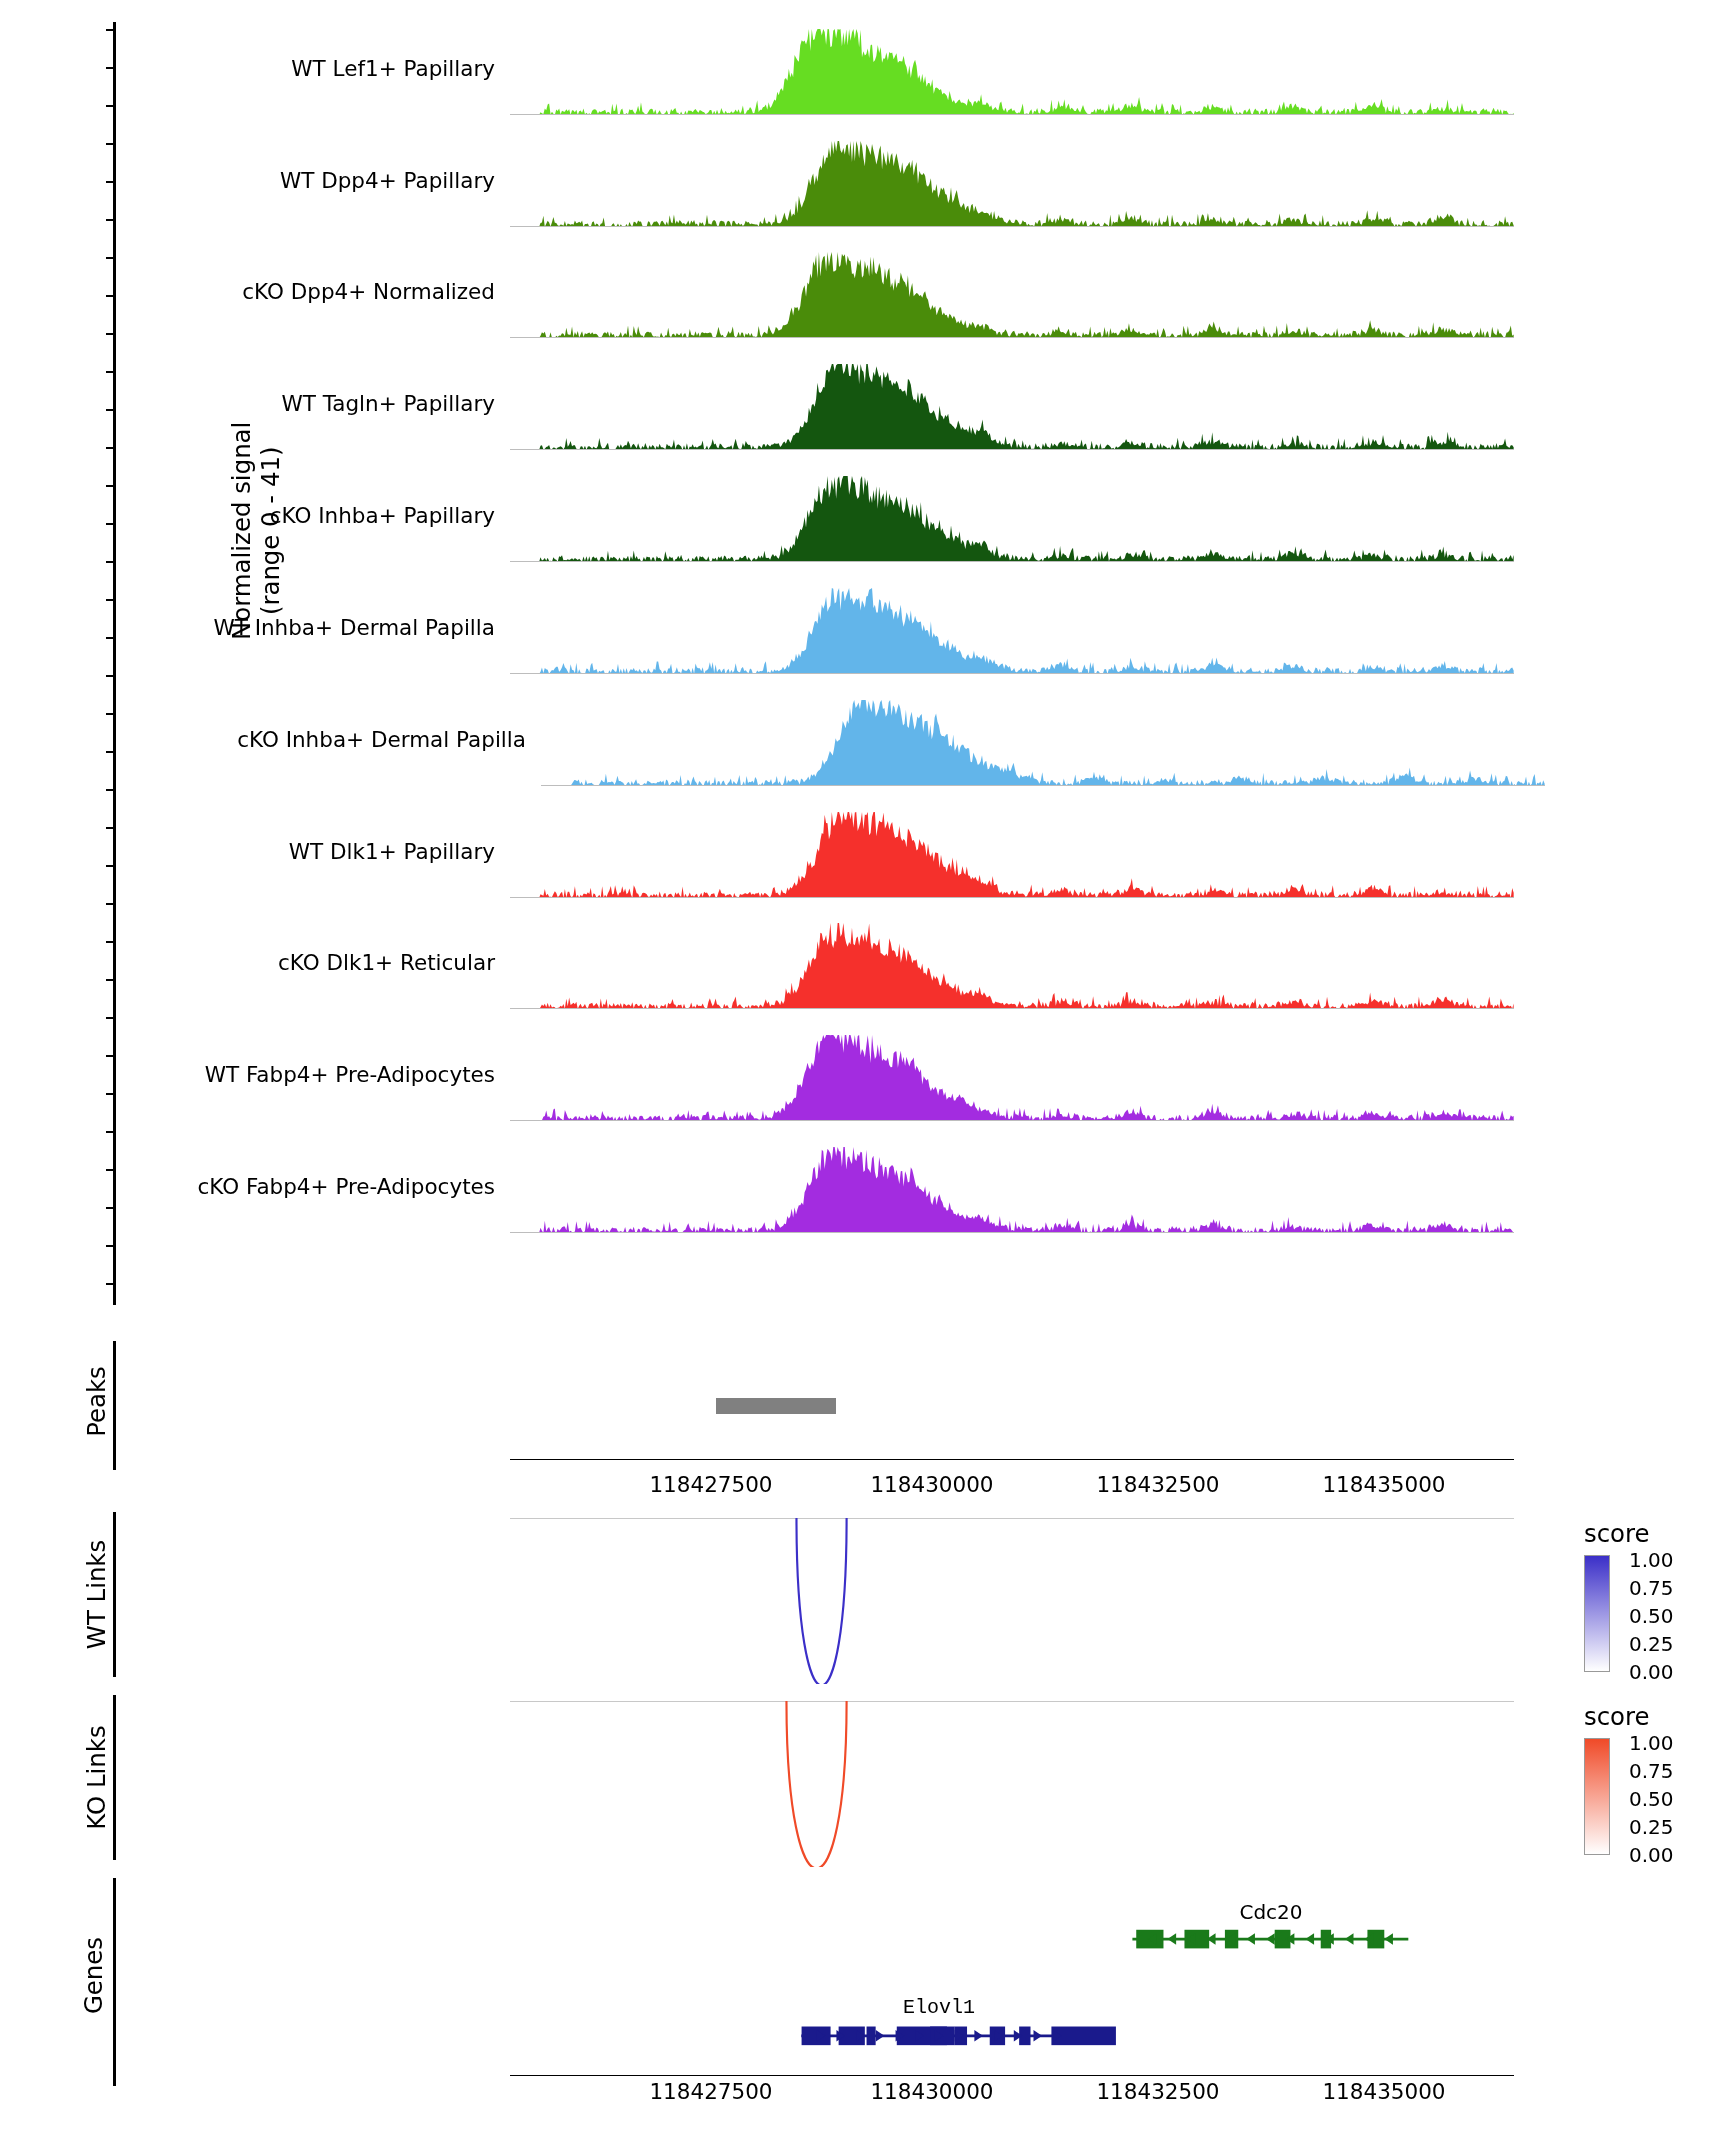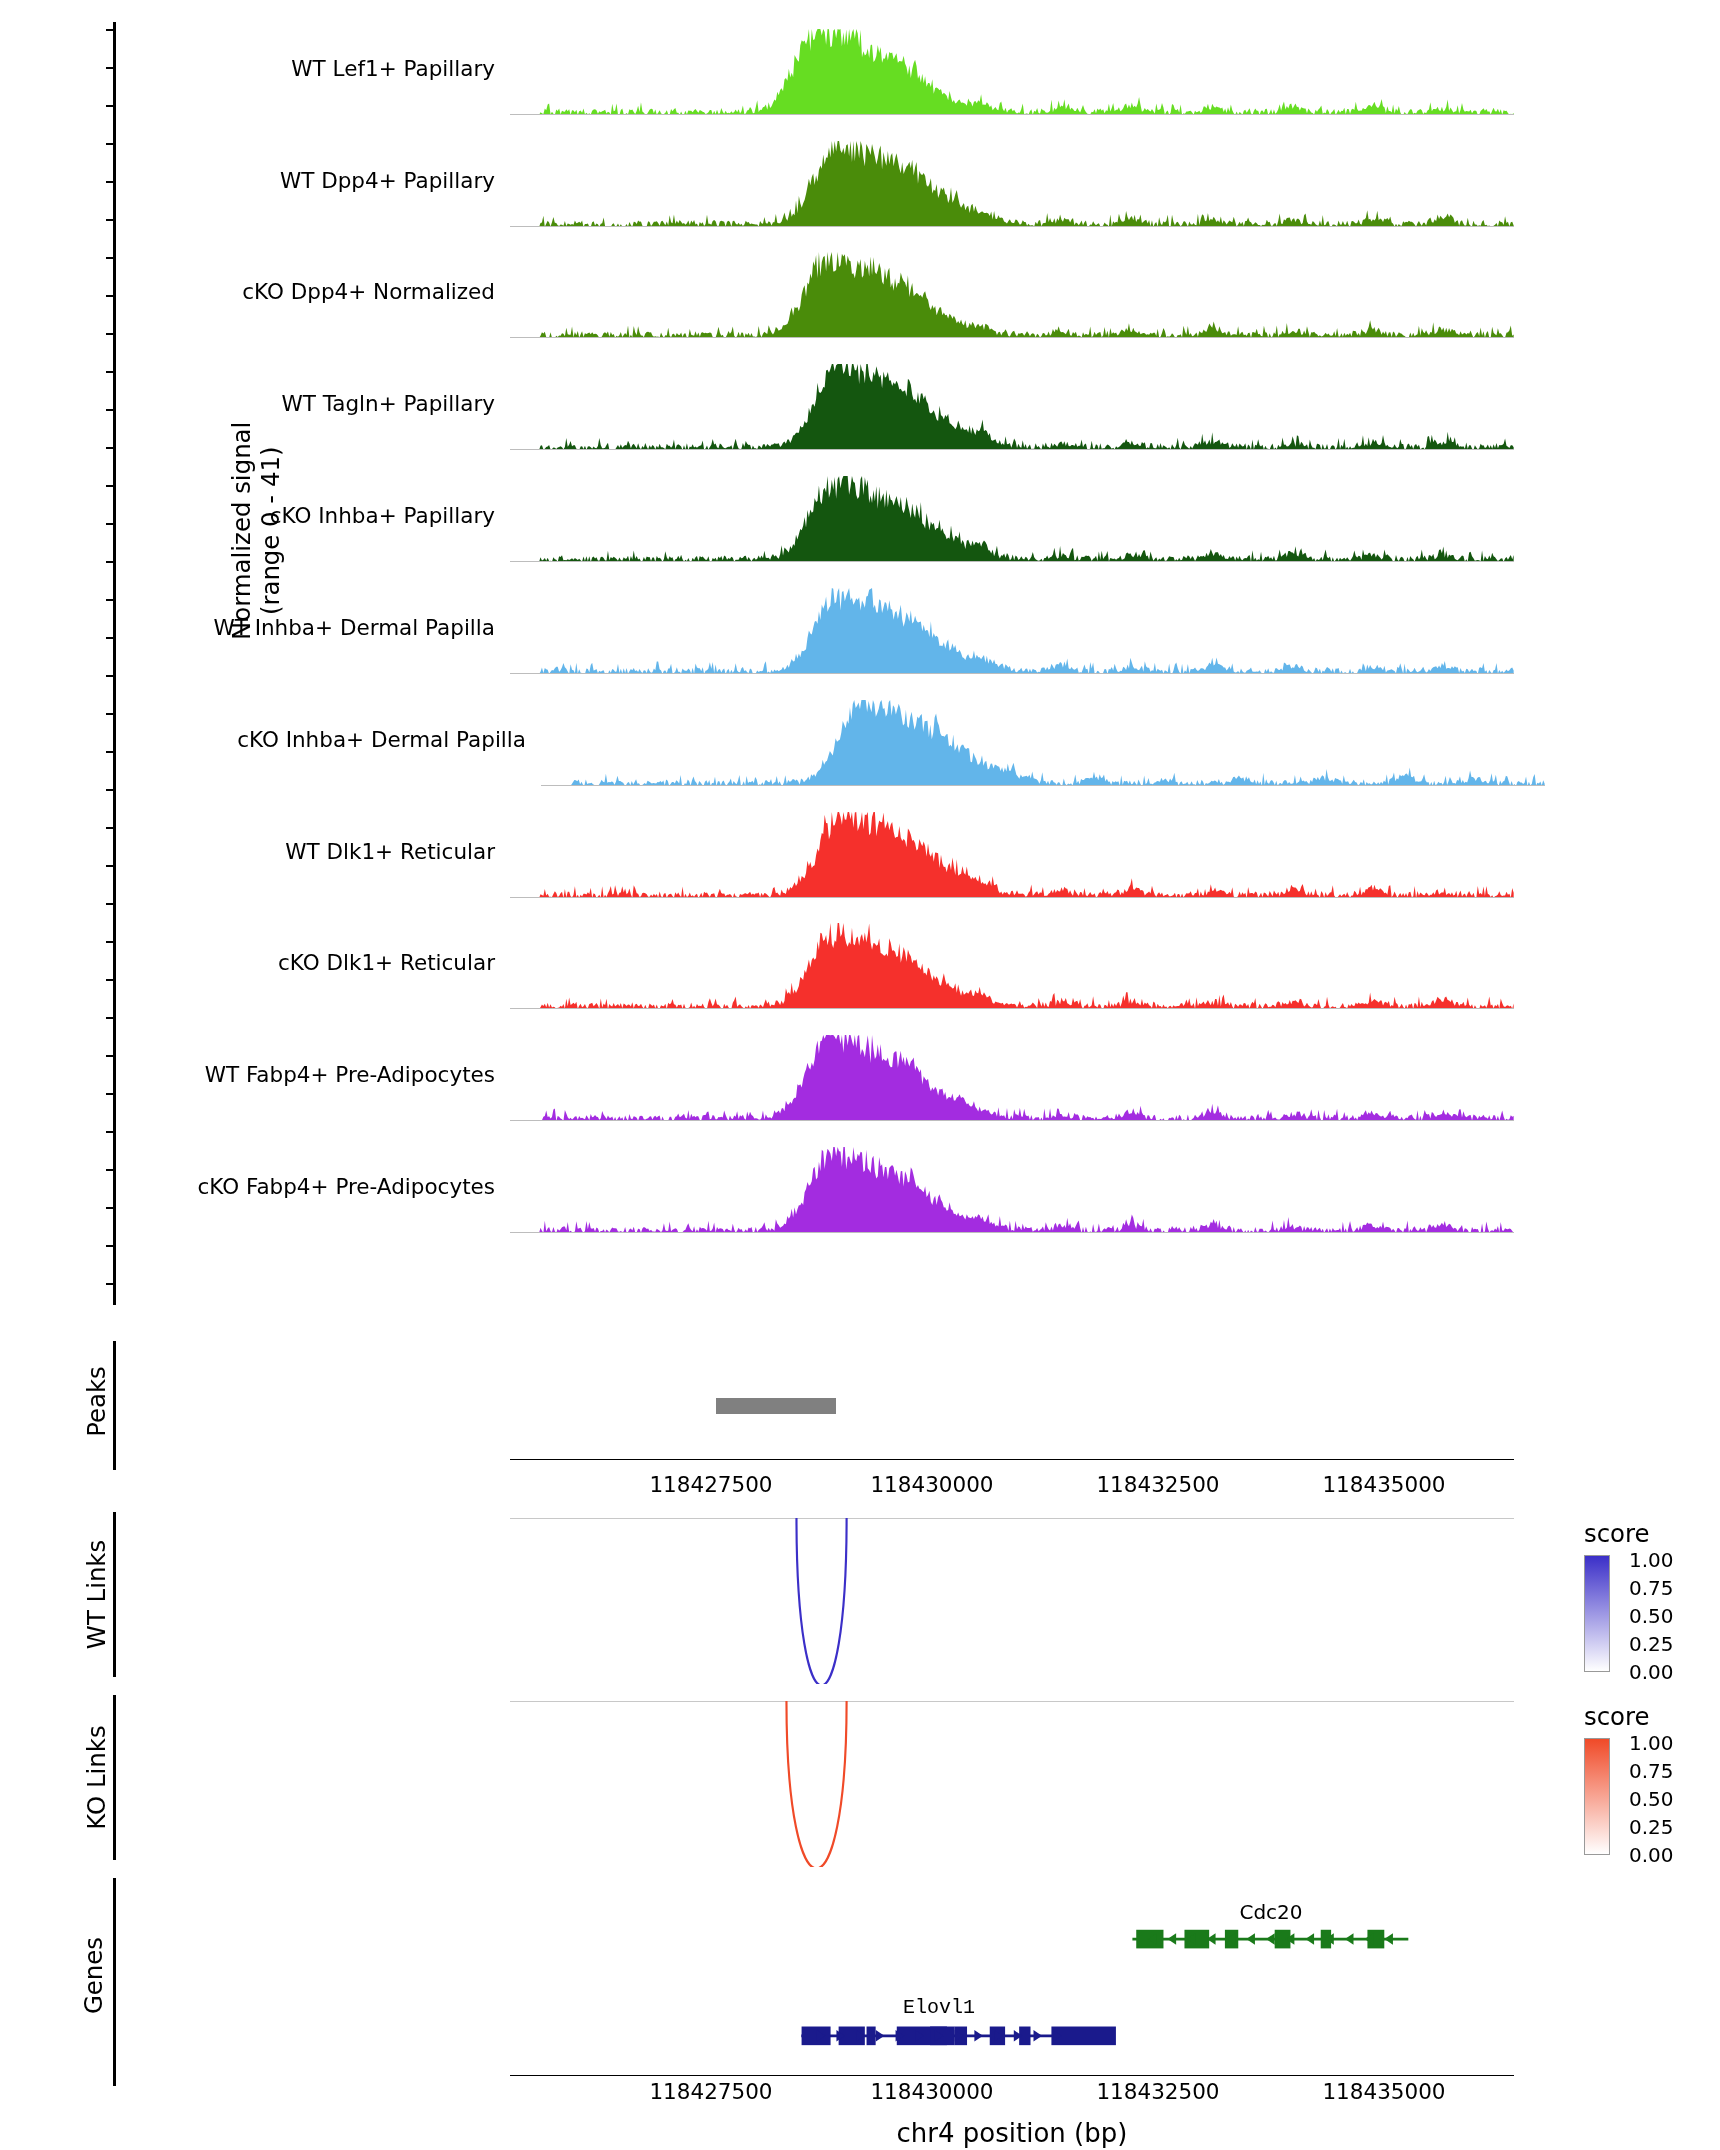--- a/index.html
+++ b/index.html
@@ -254,21 +254,21 @@
           <div class="track-baseline" style="top: 85px;"></div>
         </div>
         <div class="track" style="top: 700px; height: 86px; margin-left: 31px;">
           <div class="track-label" style="top: 27px;">cKO Inhba+ Dermal Papilla</div>
           <svg width="1004" height="86" style="position: absolute; left: 510px; top: 0px;" viewBox="0 0 1400 120">
             <path d="M0,120 L0.0,120.0 L2.0,120.0 L4.0,120.0 L6.0,120.0 L8.0,120.0 L10.0,120.0 L12.0,120.0 L14.0,120.0 L16.0,120.0 L18.0,120.0 L20.0,120.0 L22.0,120.0 L24.0,120.0 L26.0,120.0 L28.0,120.0 L30.0,120.0 L32.0,120.0 L34.0,120.0 L36.1,120.0 L38.1,120.0 L40.1,120.0 L42.1,117.9 L44.1,114.6 L46.1,111.8 L48.1,111.9 L50.1,113.4 L52.1,111.1 L54.1,117.7 L56.1,114.1 L58.1,118.3 L60.1,118.8 L62.1,110.8 L64.1,117.1 L66.1,116.1 L68.1,116.3 L70.1,115.4 L72.1,117.5 L74.1,118.7 L76.1,118.8 L78.1,118.6 L80.1,118.5 L82.1,115.4 L84.1,111.4 L86.1,113.9 L88.1,114.6 L90.1,103.0 L92.1,115.3 L94.1,114.4 L96.1,114.8 L98.1,113.7 L100.1,114.4 L102.1,118.4 L104.1,114.1 L106.2,105.7 L108.2,112.9 L110.2,113.1 L112.2,114.5 L114.2,115.4 L116.2,118.6 L118.2,118.5 L120.2,115.4 L122.2,114.5 L124.2,118.8 L126.2,113.0 L128.2,117.8 L130.2,114.5 L132.2,110.7 L134.2,116.8 L136.2,116.2 L138.2,119.2 L140.2,118.8 L142.2,117.5 L144.2,115.8 L146.2,117.7 L148.2,112.7 L150.2,113.8 L152.2,115.0 L154.2,116.6 L156.2,115.8 L158.2,116.2 L160.2,116.4 L162.2,114.5 L164.2,114.9 L166.2,112.9 L168.2,115.1 L170.2,112.4 L172.2,119.1 L174.2,111.1 L176.3,112.6 L178.3,119.2 L180.3,117.3 L182.3,114.3 L184.3,114.5 L186.3,116.5 L188.3,112.0 L190.3,113.7 L192.3,116.4 L194.3,104.5 L196.3,119.3 L198.3,119.6 L200.3,116.0 L202.3,117.3 L204.3,110.8 L206.3,113.3 L208.3,119.2 L210.3,111.9 L212.3,106.7 L214.3,113.0 L216.3,115.5 L218.3,119.2 L220.3,112.9 L222.3,115.0 L224.3,118.0 L226.3,119.7 L228.3,113.9 L230.3,112.1 L232.3,116.5 L234.3,111.6 L236.3,119.5 L238.3,115.8 L240.3,116.2 L242.3,107.2 L244.3,119.5 L246.4,113.2 L248.4,113.5 L250.4,119.0 L252.4,113.9 L254.4,112.2 L256.4,117.1 L258.4,119.6 L260.4,116.2 L262.4,114.2 L264.4,109.6 L266.4,117.9 L268.4,112.9 L270.4,115.8 L272.4,117.5 L274.4,112.8 L276.4,104.6 L278.4,119.0 L280.4,118.3 L282.4,113.3 L284.4,119.4 L286.4,106.1 L288.4,115.7 L290.4,114.1 L292.4,114.8 L294.4,112.6 L296.4,115.7 L298.4,107.3 L300.4,110.7 L302.4,118.8 L304.4,117.7 L306.4,118.1 L308.4,114.7 L310.4,118.7 L312.4,112.4 L314.4,112.1 L316.5,114.3 L318.5,114.8 L320.5,110.3 L322.5,117.9 L324.5,115.6 L326.5,114.3 L328.5,105.9 L330.5,116.9 L332.5,113.5 L334.5,117.8 L336.5,119.7 L338.5,114.6 L340.5,105.0 L342.5,116.9 L344.5,111.8 L346.5,114.0 L348.5,113.3 L350.5,110.6 L352.5,110.5 L354.5,112.5 L356.5,111.0 L358.5,113.8 L360.5,117.8 L362.5,109.4 L364.5,111.0 L366.5,114.8 L368.5,112.2 L370.5,110.7 L372.5,106.8 L374.5,111.9 L376.5,103.6 L378.5,105.9 L380.5,103.4 L382.5,107.2 L384.5,101.6 L386.6,98.6 L388.6,97.3 L390.6,93.7 L392.6,83.2 L394.6,90.5 L396.6,86.1 L398.6,84.9 L400.6,77.7 L402.6,71.3 L404.6,74.2 L406.6,77.6 L408.6,67.1 L410.6,53.5 L412.6,58.4 L414.6,56.5 L416.6,55.1 L418.6,45.4 L420.6,29.4 L422.6,34.3 L424.6,39.3 L426.6,28.2 L428.6,33.3 L430.6,10.2 L432.6,27.7 L434.6,5.7 L436.6,0.0 L438.6,11.2 L440.6,8.1 L442.6,3.6 L444.6,12.8 L446.6,0.0 L448.6,0.0 L450.6,0.0 L452.6,0.0 L454.6,16.7 L456.7,1.5 L458.7,10.5 L460.7,17.2 L462.7,0.0 L464.7,5.5 L466.7,23.4 L468.7,18.5 L470.7,12.4 L472.7,3.2 L474.7,0.0 L476.7,12.7 L478.7,11.0 L480.7,23.4 L482.7,19.1 L484.7,3.0 L486.7,0.0 L488.7,21.9 L490.7,7.4 L492.7,10.1 L494.7,20.1 L496.7,12.5 L498.7,5.4 L500.7,11.2 L502.7,23.5 L504.7,35.6 L506.7,33.0 L508.7,13.5 L510.7,36.8 L512.7,39.2 L514.7,24.0 L516.7,16.3 L518.7,29.7 L520.7,41.5 L522.7,35.2 L524.7,23.1 L526.8,25.9 L528.8,21.7 L530.8,19.5 L532.8,44.5 L534.8,29.6 L536.8,29.3 L538.8,28.9 L540.8,52.1 L542.8,34.1 L544.8,54.9 L546.8,45.9 L548.8,24.4 L550.8,18.9 L552.8,30.3 L554.8,35.7 L556.8,46.6 L558.8,50.2 L560.8,50.1 L562.8,51.2 L564.8,48.0 L566.8,47.5 L568.8,64.9 L570.8,62.3 L572.8,65.3 L574.8,48.2 L576.8,70.7 L578.8,67.1 L580.8,61.9 L582.8,73.9 L584.8,65.5 L586.8,62.5 L588.8,62.5 L590.8,67.1 L592.8,68.5 L594.8,67.1 L596.9,67.6 L598.9,86.1 L600.9,86.7 L602.9,73.2 L604.9,79.0 L606.9,83.0 L608.9,90.3 L610.9,89.5 L612.9,85.8 L614.9,77.2 L616.9,91.6 L618.9,86.0 L620.9,85.1 L622.9,96.9 L624.9,95.6 L626.9,89.0 L628.9,88.7 L630.9,95.7 L632.9,89.9 L634.9,91.1 L636.9,92.4 L638.9,93.1 L640.9,99.0 L642.9,93.8 L644.9,101.1 L646.9,94.2 L648.9,99.8 L650.9,88.6 L652.9,98.8 L654.9,98.8 L656.9,92.7 L658.9,87.5 L660.9,96.7 L662.9,104.3 L664.9,106.7 L667.0,109.9 L669.0,103.8 L671.0,107.3 L673.0,106.7 L675.0,106.4 L677.0,105.8 L679.0,107.3 L681.0,104.4 L683.0,109.7 L685.0,99.8 L687.0,109.1 L689.0,109.9 L691.0,110.7 L693.0,112.5 L695.0,116.8 L697.0,112.0 L699.0,100.7 L701.0,113.2 L703.0,112.7 L705.0,116.7 L707.0,112.6 L709.0,118.0 L711.0,112.4 L713.0,111.6 L715.0,114.9 L717.0,115.5 L719.0,118.1 L721.0,114.7 L723.0,115.0 L725.0,119.0 L727.0,118.8 L729.0,109.7 L731.0,117.0 L733.0,118.9 L735.1,116.6 L737.1,117.5 L739.1,116.2 L741.1,119.3 L743.1,113.1 L745.1,104.0 L747.1,116.1 L749.1,112.8 L751.1,117.4 L753.1,110.1 L755.1,111.5 L757.1,111.8 L759.1,109.3 L761.1,109.0 L763.1,108.9 L765.1,109.7 L767.1,108.2 L769.1,109.7 L771.1,100.1 L773.1,108.9 L775.1,106.6 L777.1,112.1 L779.1,103.6 L781.1,109.0 L783.1,108.2 L785.1,103.8 L787.1,113.8 L789.1,110.0 L791.1,114.0 L793.1,113.8 L795.1,118.1 L797.1,112.9 L799.1,115.2 L801.1,113.5 L803.1,114.5 L805.2,113.3 L807.2,119.2 L809.2,105.1 L811.2,118.1 L813.2,112.8 L815.2,113.8 L817.2,112.5 L819.2,116.8 L821.2,112.3 L823.2,117.4 L825.2,116.7 L827.2,113.0 L829.2,116.1 L831.2,118.5 L833.2,111.0 L835.2,115.4 L837.2,119.2 L839.2,118.3 L841.2,105.3 L843.2,117.4 L845.2,115.3 L847.2,108.9 L849.2,117.0 L851.2,116.7 L853.2,117.6 L855.2,115.6 L857.2,114.6 L859.2,113.1 L861.2,113.4 L863.2,114.0 L865.2,108.6 L867.2,112.5 L869.2,111.1 L871.2,109.5 L873.2,112.7 L875.3,114.7 L877.3,109.7 L879.3,112.7 L881.3,108.7 L883.3,101.5 L885.3,114.3 L887.3,114.0 L889.3,119.2 L891.3,115.0 L893.3,113.3 L895.3,117.6 L897.3,116.9 L899.3,116.5 L901.3,114.2 L903.3,117.9 L905.3,117.7 L907.3,113.3 L909.3,117.7 L911.3,117.7 L913.3,118.7 L915.3,111.8 L917.3,116.6 L919.3,117.9 L921.3,111.4 L923.3,114.0 L925.3,119.3 L927.3,115.8 L929.3,116.8 L931.3,116.1 L933.3,114.8 L935.3,112.8 L937.3,113.7 L939.3,112.3 L941.3,113.1 L943.3,115.5 L945.4,110.1 L947.4,116.0 L949.4,114.1 L951.4,118.4 L953.4,117.3 L955.4,113.3 L957.4,113.9 L959.4,114.1 L961.4,115.1 L963.4,111.5 L965.4,107.5 L967.4,107.2 L969.4,110.4 L971.4,107.8 L973.4,105.5 L975.4,108.6 L977.4,109.4 L979.4,107.9 L981.4,113.8 L983.4,106.4 L985.4,111.0 L987.4,107.9 L989.4,113.4 L991.4,114.9 L993.4,115.1 L995.4,110.9 L997.4,117.5 L999.4,112.0 L1001.4,117.3 L1003.4,113.7 L1005.4,119.3 L1007.4,101.6 L1009.4,118.4 L1011.4,110.6 L1013.4,115.8 L1015.5,116.8 L1017.5,112.8 L1019.5,111.6 L1021.5,114.5 L1023.5,118.6 L1025.5,112.5 L1027.5,119.6 L1029.5,116.5 L1031.5,115.7 L1033.5,117.7 L1035.5,113.3 L1037.5,111.6 L1039.5,112.2 L1041.5,117.0 L1043.5,114.4 L1045.5,117.0 L1047.5,116.8 L1049.5,115.8 L1051.5,104.8 L1053.5,116.7 L1055.5,115.0 L1057.5,113.6 L1059.5,106.6 L1061.5,113.2 L1063.5,112.3 L1065.5,113.9 L1067.5,113.0 L1069.5,115.5 L1071.5,117.3 L1073.5,111.4 L1075.5,114.5 L1077.5,108.6 L1079.5,108.7 L1081.5,111.8 L1083.5,107.5 L1085.6,112.1 L1087.6,108.0 L1089.6,104.9 L1091.6,106.4 L1093.6,112.5 L1095.6,96.3 L1097.6,107.8 L1099.6,112.5 L1101.6,112.7 L1103.6,111.1 L1105.6,114.3 L1107.6,108.8 L1109.6,109.8 L1111.6,110.3 L1113.6,112.0 L1115.6,112.4 L1117.6,116.9 L1119.6,104.9 L1121.6,113.7 L1123.6,114.2 L1125.6,113.4 L1127.6,117.1 L1129.6,117.0 L1131.6,113.9 L1133.6,111.2 L1135.6,114.4 L1137.6,115.2 L1139.6,119.0 L1141.6,117.5 L1143.6,114.2 L1145.6,116.6 L1147.6,110.6 L1149.6,119.3 L1151.6,114.4 L1153.6,117.0 L1155.7,116.3 L1157.7,117.8 L1159.7,116.8 L1161.7,113.6 L1163.7,116.2 L1165.7,117.4 L1167.7,114.7 L1169.7,117.7 L1171.7,113.9 L1173.7,116.9 L1175.7,112.4 L1177.7,114.7 L1179.7,103.6 L1181.7,117.9 L1183.7,110.4 L1185.7,109.4 L1187.7,107.8 L1189.7,101.0 L1191.7,113.5 L1193.7,109.1 L1195.7,110.8 L1197.7,104.1 L1199.7,106.4 L1201.7,105.0 L1203.7,106.1 L1205.7,103.2 L1207.7,102.6 L1209.7,106.1 L1211.7,94.2 L1213.7,107.0 L1215.7,107.9 L1217.7,105.8 L1219.7,114.0 L1221.7,113.3 L1223.7,114.2 L1225.8,113.8 L1227.8,113.2 L1229.8,109.4 L1231.8,103.6 L1233.8,112.3 L1235.8,115.2 L1237.8,114.5 L1239.8,119.3 L1241.8,114.3 L1243.8,119.3 L1245.8,112.7 L1247.8,118.9 L1249.8,117.2 L1251.8,114.0 L1253.8,116.1 L1255.8,115.6 L1257.8,118.2 L1259.8,113.9 L1261.8,105.6 L1263.8,118.7 L1265.8,113.8 L1267.8,107.3 L1269.8,111.7 L1271.8,116.0 L1273.8,115.7 L1275.8,116.9 L1277.8,111.8 L1279.8,112.6 L1281.8,106.3 L1283.8,115.7 L1285.8,111.7 L1287.8,115.7 L1289.8,114.1 L1291.8,115.0 L1293.8,109.1 L1295.9,98.3 L1297.9,107.4 L1299.9,107.6 L1301.9,109.3 L1303.9,113.0 L1305.9,108.9 L1307.9,107.5 L1309.9,107.7 L1311.9,113.5 L1313.9,115.0 L1315.9,113.4 L1317.9,112.8 L1319.9,116.0 L1321.9,116.1 L1323.9,112.0 L1325.9,102.2 L1327.9,114.2 L1329.9,112.3 L1331.9,104.3 L1333.9,116.5 L1335.9,119.5 L1337.9,112.4 L1339.9,116.7 L1341.9,113.6 L1343.9,112.5 L1345.9,105.6 L1347.9,106.6 L1349.9,113.3 L1351.9,118.8 L1353.9,112.9 L1355.9,119.0 L1357.9,117.2 L1359.9,119.9 L1361.9,114.5 L1363.9,113.0 L1366.0,115.0 L1368.0,115.0 L1370.0,117.1 L1372.0,115.4 L1374.0,106.6 L1376.0,119.7 L1378.0,114.2 L1380.0,118.8 L1382.0,117.1 L1384.0,107.8 L1386.0,103.4 L1388.0,118.9 L1390.0,115.4 L1392.0,116.4 L1394.0,113.6 L1396.0,118.8 L1398.0,112.0 L1400.0,117.0 L1400,120 Z" fill="#62B5EA" stroke="none"></path>
           </svg>
           <div class="track-baseline" style="top: 85px;"></div>
         </div>
         <div class="track" style="top: 812px; height: 86px;">
-          <div class="track-label" style="top: 27px;">WT Dlk1+ Reticular</div>
+          <div class="track-label" style="top: 27px;">WT Dlk1+ Papillary</div>
           <svg width="1004" height="86" style="position: absolute; left: 510px; top: 0px;" viewBox="0 0 1400 120">
             <path d="M0,120 L0.0,120.0 L2.0,120.0 L4.0,120.0 L6.0,120.0 L8.0,120.0 L10.0,120.0 L12.0,120.0 L14.0,120.0 L16.0,120.0 L18.0,120.0 L20.0,120.0 L22.0,120.0 L24.0,120.0 L26.0,120.0 L28.0,120.0 L30.0,120.0 L32.0,120.0 L34.0,120.0 L36.1,120.0 L38.1,120.0 L40.1,120.0 L42.1,114.6 L44.1,115.8 L46.1,117.0 L48.1,107.5 L50.1,116.6 L52.1,114.1 L54.1,118.4 L56.1,118.3 L58.1,118.7 L60.1,114.3 L62.1,110.5 L64.1,112.9 L66.1,118.5 L68.1,117.3 L70.1,113.5 L72.1,111.2 L74.1,119.9 L76.1,107.5 L78.1,119.2 L80.1,111.2 L82.1,111.4 L84.1,117.6 L86.1,119.0 L88.1,115.8 L90.1,103.7 L92.1,118.7 L94.1,115.5 L96.1,119.6 L98.1,115.3 L100.1,118.0 L102.1,114.2 L104.1,113.9 L106.2,115.2 L108.2,111.9 L110.2,114.4 L112.2,105.8 L114.2,119.7 L116.2,113.5 L118.2,114.6 L120.2,119.7 L122.2,117.9 L124.2,115.6 L126.2,119.2 L128.2,103.6 L130.2,119.3 L132.2,115.6 L134.2,118.5 L136.2,113.4 L138.2,109.6 L140.2,103.1 L142.2,115.2 L144.2,114.2 L146.2,102.2 L148.2,111.1 L150.2,117.2 L152.2,112.5 L154.2,112.2 L156.2,103.7 L158.2,112.4 L160.2,106.7 L162.2,114.7 L164.2,112.7 L166.2,106.6 L168.2,115.0 L170.2,119.6 L172.2,102.2 L174.2,106.5 L176.3,113.2 L178.3,114.1 L180.3,118.7 L182.3,117.5 L184.3,113.0 L186.3,112.7 L188.3,113.3 L190.3,114.7 L192.3,118.1 L194.3,118.1 L196.3,115.0 L198.3,117.5 L200.3,114.2 L202.3,117.0 L204.3,114.3 L206.3,119.7 L208.3,111.0 L210.3,117.6 L212.3,119.0 L214.3,114.1 L216.3,112.9 L218.3,119.7 L220.3,115.9 L222.3,114.5 L224.3,113.9 L226.3,117.3 L228.3,119.4 L230.3,111.9 L232.3,115.4 L234.3,112.4 L236.3,116.1 L238.3,118.6 L240.3,103.8 L242.3,119.2 L244.3,114.1 L246.4,118.6 L248.4,117.2 L250.4,112.2 L252.4,117.4 L254.4,116.1 L256.4,118.2 L258.4,115.3 L260.4,114.0 L262.4,120.0 L264.4,116.7 L266.4,112.8 L268.4,118.2 L270.4,111.2 L272.4,113.1 L274.4,112.4 L276.4,115.9 L278.4,118.5 L280.4,114.3 L282.4,113.9 L284.4,113.3 L286.4,119.0 L288.4,118.5 L290.4,112.4 L292.4,107.0 L294.4,113.1 L296.4,114.0 L298.4,113.6 L300.4,117.6 L302.4,115.3 L304.4,115.5 L306.4,114.4 L308.4,116.1 L310.4,120.0 L312.4,113.1 L314.4,117.5 L316.5,118.2 L318.5,119.6 L320.5,114.3 L322.5,115.5 L324.5,115.2 L326.5,113.8 L328.5,113.4 L330.5,114.8 L332.5,113.3 L334.5,111.4 L336.5,115.4 L338.5,113.6 L340.5,115.4 L342.5,113.4 L344.5,113.6 L346.5,112.2 L348.5,118.7 L350.5,112.7 L352.5,116.9 L354.5,113.0 L356.5,113.7 L358.5,115.3 L360.5,117.6 L362.5,119.2 L364.5,114.6 L366.5,106.4 L368.5,104.6 L370.5,113.5 L372.5,112.2 L374.5,115.2 L376.5,116.7 L378.5,108.3 L380.5,112.6 L382.5,112.9 L384.5,114.3 L386.6,105.5 L388.6,109.8 L390.6,104.6 L392.6,106.6 L394.6,102.9 L396.6,98.0 L398.6,103.3 L400.6,99.9 L402.6,88.1 L404.6,97.6 L406.6,89.3 L408.6,91.2 L410.6,92.3 L412.6,85.0 L414.6,68.0 L416.6,75.8 L418.6,69.6 L420.6,78.0 L422.6,75.5 L424.6,74.2 L426.6,60.4 L428.6,51.1 L430.6,55.6 L432.6,39.3 L434.6,29.4 L436.6,30.7 L438.6,3.8 L440.6,15.5 L442.6,15.6 L444.6,38.1 L446.6,30.7 L448.6,0.0 L450.6,18.8 L452.6,18.5 L454.6,11.2 L456.7,0.0 L458.7,0.0 L460.7,7.1 L462.7,17.7 L464.7,0.0 L466.7,10.4 L468.7,10.7 L470.7,0.0 L472.7,0.0 L474.7,10.0 L476.7,0.0 L478.7,22.0 L480.7,0.8 L482.7,0.0 L484.7,26.6 L486.7,20.6 L488.7,13.6 L490.7,0.0 L492.7,23.9 L494.7,3.4 L496.7,4.4 L498.7,0.0 L500.7,32.5 L502.7,29.4 L504.7,6.9 L506.7,0.0 L508.7,0.0 L510.7,33.9 L512.7,20.8 L514.7,11.8 L516.7,13.8 L518.7,14.4 L520.7,0.7 L522.7,23.2 L524.7,18.4 L526.8,12.6 L528.8,25.6 L530.8,17.6 L532.8,13.9 L534.8,27.7 L536.8,36.4 L538.8,34.8 L540.8,34.6 L542.8,19.4 L544.8,35.7 L546.8,40.6 L548.8,37.8 L550.8,40.1 L552.8,49.3 L554.8,23.0 L556.8,26.1 L558.8,31.7 L560.8,40.0 L562.8,38.9 L564.8,43.6 L566.8,53.7 L568.8,51.5 L570.8,37.8 L572.8,43.5 L574.8,47.7 L576.8,41.2 L578.8,47.7 L580.8,62.0 L582.8,44.0 L584.8,58.7 L586.8,62.5 L588.8,55.9 L590.8,69.4 L592.8,56.5 L594.8,56.7 L596.9,57.6 L598.9,78.0 L600.9,59.5 L602.9,71.8 L604.9,76.6 L606.9,76.5 L608.9,84.1 L610.9,74.8 L612.9,71.2 L614.9,81.3 L616.9,63.5 L618.9,76.7 L620.9,88.0 L622.9,66.0 L624.9,89.0 L626.9,87.1 L628.9,86.3 L630.9,75.3 L632.9,84.9 L634.9,87.4 L636.9,76.0 L638.9,88.7 L640.9,89.1 L642.9,94.3 L644.9,90.7 L646.9,93.4 L648.9,90.4 L650.9,95.0 L652.9,96.9 L654.9,87.6 L656.9,100.0 L658.9,97.5 L660.9,100.4 L662.9,99.5 L664.9,102.7 L667.0,97.9 L669.0,95.2 L671.0,103.2 L673.0,89.4 L675.0,102.2 L677.0,101.6 L679.0,100.4 L681.0,110.0 L683.0,113.5 L685.0,110.9 L687.0,115.2 L689.0,111.8 L691.0,113.1 L693.0,111.6 L695.0,114.9 L697.0,115.5 L699.0,110.3 L701.0,109.9 L703.0,116.1 L705.0,113.7 L707.0,109.1 L709.0,114.0 L711.0,114.2 L713.0,114.1 L715.0,113.7 L717.0,115.1 L719.0,118.3 L721.0,117.2 L723.0,112.7 L725.0,110.1 L727.0,101.1 L729.0,116.8 L731.0,114.9 L733.0,112.1 L735.1,110.7 L737.1,115.1 L739.1,111.9 L741.1,113.0 L743.1,104.5 L745.1,117.3 L747.1,116.8 L749.1,116.7 L751.1,114.2 L753.1,112.6 L755.1,108.9 L757.1,113.4 L759.1,107.6 L761.1,112.6 L763.1,109.0 L765.1,110.5 L767.1,111.1 L769.1,105.1 L771.1,110.3 L773.1,104.3 L775.1,106.8 L777.1,107.0 L779.1,113.6 L781.1,109.2 L783.1,114.2 L785.1,116.7 L787.1,107.9 L789.1,111.8 L791.1,114.4 L793.1,117.2 L795.1,111.8 L797.1,112.0 L799.1,116.7 L801.1,106.1 L803.1,116.0 L805.2,117.5 L807.2,114.4 L809.2,111.7 L811.2,115.5 L813.2,115.6 L815.2,113.4 L817.2,119.1 L819.2,118.0 L821.2,113.2 L823.2,111.5 L825.2,114.2 L827.2,106.8 L829.2,112.4 L831.2,113.7 L833.2,110.2 L835.2,115.0 L837.2,112.8 L839.2,117.6 L841.2,114.6 L843.2,112.8 L845.2,111.9 L847.2,108.1 L849.2,109.2 L851.2,116.3 L853.2,111.6 L855.2,114.3 L857.2,107.6 L859.2,111.8 L861.2,110.1 L863.2,104.9 L865.2,101.6 L867.2,92.4 L869.2,107.9 L871.2,108.5 L873.2,105.2 L875.3,105.9 L877.3,106.1 L879.3,109.7 L881.3,109.0 L883.3,110.2 L885.3,116.5 L887.3,113.9 L889.3,112.8 L891.3,111.0 L893.3,113.6 L895.3,102.8 L897.3,110.1 L899.3,115.5 L901.3,118.1 L903.3,113.9 L905.3,112.0 L907.3,115.6 L909.3,112.4 L911.3,117.5 L913.3,116.2 L915.3,115.5 L917.3,114.3 L919.3,117.6 L921.3,117.4 L923.3,117.0 L925.3,115.7 L927.3,112.6 L929.3,119.0 L931.3,114.4 L933.3,114.3 L935.3,119.1 L937.3,113.8 L939.3,119.0 L941.3,116.4 L943.3,113.5 L945.4,113.7 L947.4,113.5 L949.4,110.6 L951.4,116.0 L953.4,116.6 L955.4,112.9 L957.4,113.0 L959.4,106.4 L961.4,118.1 L963.4,110.8 L965.4,115.7 L967.4,116.5 L969.4,107.5 L971.4,116.3 L973.4,111.1 L975.4,111.7 L977.4,100.9 L979.4,110.1 L981.4,109.7 L983.4,105.3 L985.4,111.4 L987.4,110.1 L989.4,109.7 L991.4,108.4 L993.4,109.8 L995.4,110.0 L997.4,111.5 L999.4,114.6 L1001.4,114.2 L1003.4,111.3 L1005.4,114.2 L1007.4,104.9 L1009.4,117.9 L1011.4,119.2 L1013.4,119.8 L1015.5,116.9 L1017.5,111.0 L1019.5,116.4 L1021.5,112.1 L1023.5,115.2 L1025.5,112.6 L1027.5,119.5 L1029.5,104.6 L1031.5,113.6 L1033.5,113.0 L1035.5,112.9 L1037.5,114.5 L1039.5,111.1 L1041.5,112.3 L1043.5,119.2 L1045.5,116.5 L1047.5,112.5 L1049.5,118.5 L1051.5,112.2 L1053.5,113.1 L1055.5,115.6 L1057.5,118.0 L1059.5,110.1 L1061.5,113.7 L1063.5,117.5 L1065.5,109.7 L1067.5,112.9 L1069.5,115.1 L1071.5,111.2 L1073.5,117.8 L1075.5,110.8 L1077.5,112.4 L1079.5,114.9 L1081.5,113.1 L1083.5,105.4 L1085.6,111.7 L1087.6,110.3 L1089.6,101.5 L1091.6,104.5 L1093.6,105.2 L1095.6,105.3 L1097.6,107.5 L1099.6,111.0 L1101.6,110.3 L1103.6,104.1 L1105.6,100.5 L1107.6,108.5 L1109.6,114.4 L1111.6,116.4 L1113.6,110.7 L1115.6,116.9 L1117.6,110.6 L1119.6,116.3 L1121.6,115.2 L1123.6,106.6 L1125.6,115.0 L1127.6,116.0 L1129.6,119.6 L1131.6,110.1 L1133.6,113.3 L1135.6,119.3 L1137.6,111.7 L1139.6,117.1 L1141.6,115.1 L1143.6,112.4 L1145.6,112.0 L1147.6,102.3 L1149.6,116.5 L1151.6,119.3 L1153.6,119.5 L1155.7,117.3 L1157.7,114.8 L1159.7,117.4 L1161.7,115.4 L1163.7,113.9 L1165.7,117.2 L1167.7,111.8 L1169.7,116.6 L1171.7,119.2 L1173.7,116.5 L1175.7,116.4 L1177.7,109.8 L1179.7,112.1 L1181.7,116.3 L1183.7,114.1 L1185.7,104.3 L1187.7,116.0 L1189.7,111.1 L1191.7,112.9 L1193.7,107.5 L1195.7,108.0 L1197.7,105.1 L1199.7,104.5 L1201.7,101.5 L1203.7,109.5 L1205.7,101.6 L1207.7,107.9 L1209.7,107.5 L1211.7,109.2 L1213.7,106.4 L1215.7,108.0 L1217.7,110.3 L1219.7,113.5 L1221.7,112.3 L1223.7,115.6 L1225.8,103.3 L1227.8,102.1 L1229.8,118.5 L1231.8,116.3 L1233.8,111.1 L1235.8,115.5 L1237.8,119.8 L1239.8,115.8 L1241.8,112.9 L1243.8,117.2 L1245.8,113.0 L1247.8,117.6 L1249.8,113.0 L1251.8,118.2 L1253.8,112.1 L1255.8,111.3 L1257.8,118.6 L1259.8,117.9 L1261.8,103.2 L1263.8,119.9 L1265.8,110.4 L1267.8,116.8 L1269.8,112.3 L1271.8,114.0 L1273.8,115.8 L1275.8,116.2 L1277.8,112.3 L1279.8,113.9 L1281.8,117.2 L1283.8,115.5 L1285.8,115.3 L1287.8,112.0 L1289.8,115.5 L1291.8,109.4 L1293.8,107.7 L1295.9,115.2 L1297.9,113.5 L1299.9,111.9 L1301.9,112.5 L1303.9,105.3 L1305.9,115.7 L1307.9,114.0 L1309.9,113.1 L1311.9,115.7 L1313.9,112.1 L1315.9,116.6 L1317.9,115.4 L1319.9,110.0 L1321.9,118.8 L1323.9,113.7 L1325.9,109.6 L1327.9,117.9 L1329.9,115.1 L1331.9,113.7 L1333.9,118.2 L1335.9,113.7 L1337.9,110.1 L1339.9,114.8 L1341.9,116.8 L1343.9,112.5 L1345.9,118.8 L1347.9,119.6 L1349.9,103.3 L1351.9,114.5 L1353.9,112.9 L1355.9,115.5 L1357.9,103.9 L1359.9,117.1 L1361.9,103.2 L1363.9,113.9 L1366.0,115.4 L1368.0,118.6 L1370.0,116.3 L1372.0,119.6 L1374.0,117.4 L1376.0,117.0 L1378.0,115.0 L1380.0,110.5 L1382.0,115.7 L1384.0,117.2 L1386.0,116.6 L1388.0,116.5 L1390.0,111.4 L1392.0,115.5 L1394.0,114.2 L1396.0,119.3 L1398.0,106.1 L1400.0,112.7 L1400,120 Z" fill="#F5302C" stroke="none"></path>
           </svg>
           <div class="track-baseline" style="top: 85px;"></div>
         </div>
         <div class="track" style="top: 923px; height: 86px;">
           <div class="track-label" style="top: 27px;">cKO Dlk1+ Reticular</div>
           <svg width="1004" height="86" style="position: absolute; left: 510px; top: 0px;" viewBox="0 0 1400 120">
             <path d="M0,120 L0.0,120.0 L2.0,120.0 L4.0,120.0 L6.0,120.0 L8.0,120.0 L10.0,120.0 L12.0,120.0 L14.0,120.0 L16.0,120.0 L18.0,120.0 L20.0,120.0 L22.0,120.0 L24.0,120.0 L26.0,120.0 L28.0,120.0 L30.0,120.0 L32.0,120.0 L34.0,120.0 L36.1,120.0 L38.1,120.0 L40.1,120.0 L42.1,117.6 L44.1,113.7 L46.1,115.9 L48.1,112.6 L50.1,117.5 L52.1,111.4 L54.1,118.0 L56.1,113.3 L58.1,117.9 L60.1,116.7 L62.1,117.7 L64.1,119.9 L66.1,118.1 L68.1,117.9 L70.1,115.5 L72.1,117.0 L74.1,113.1 L76.1,119.4 L78.1,105.8 L80.1,116.3 L82.1,104.0 L84.1,114.5 L86.1,112.9 L88.1,111.2 L90.1,113.5 L92.1,109.9 L94.1,119.8 L96.1,115.6 L98.1,112.8 L100.1,117.5 L102.1,116.1 L104.1,113.1 L106.2,118.0 L108.2,118.5 L110.2,113.1 L112.2,112.3 L114.2,111.4 L116.2,116.3 L118.2,114.1 L120.2,111.6 L122.2,114.9 L124.2,119.8 L126.2,105.4 L128.2,118.0 L130.2,112.3 L132.2,114.6 L134.2,105.8 L136.2,120.0 L138.2,113.0 L140.2,115.5 L142.2,116.4 L144.2,111.8 L146.2,116.3 L148.2,114.7 L150.2,113.1 L152.2,116.3 L154.2,111.7 L156.2,118.6 L158.2,112.3 L160.2,113.8 L162.2,115.7 L164.2,113.6 L166.2,114.2 L168.2,116.6 L170.2,110.5 L172.2,118.7 L174.2,113.8 L176.3,112.7 L178.3,115.9 L180.3,115.3 L182.3,112.7 L184.3,117.0 L186.3,119.2 L188.3,114.1 L190.3,118.8 L192.3,118.9 L194.3,112.2 L196.3,113.9 L198.3,115.8 L200.3,113.7 L202.3,118.9 L204.3,113.7 L206.3,119.6 L208.3,119.2 L210.3,114.7 L212.3,115.7 L214.3,116.2 L216.3,112.7 L218.3,119.6 L220.3,111.2 L222.3,113.2 L224.3,112.0 L226.3,106.1 L228.3,113.3 L230.3,114.0 L232.3,117.9 L234.3,114.1 L236.3,114.9 L238.3,113.8 L240.3,119.4 L242.3,112.7 L244.3,118.4 L246.4,118.9 L248.4,118.7 L250.4,117.1 L252.4,111.1 L254.4,118.0 L256.4,115.4 L258.4,118.3 L260.4,113.0 L262.4,115.9 L264.4,115.4 L266.4,116.0 L268.4,112.4 L270.4,117.3 L272.4,119.4 L274.4,119.4 L276.4,110.1 L278.4,105.1 L280.4,111.3 L282.4,116.0 L284.4,112.7 L286.4,105.4 L288.4,113.6 L290.4,114.1 L292.4,116.1 L294.4,119.3 L296.4,119.7 L298.4,112.7 L300.4,116.8 L302.4,113.9 L304.4,117.5 L306.4,119.9 L308.4,119.8 L310.4,111.3 L312.4,107.7 L314.4,102.7 L316.5,116.8 L318.5,114.9 L320.5,113.4 L322.5,116.0 L324.5,117.8 L326.5,119.2 L328.5,116.1 L330.5,118.1 L332.5,114.3 L334.5,119.4 L336.5,115.0 L338.5,114.8 L340.5,115.9 L342.5,114.6 L344.5,115.4 L346.5,118.2 L348.5,113.8 L350.5,115.0 L352.5,117.7 L354.5,111.8 L356.5,106.4 L358.5,112.7 L360.5,109.7 L362.5,116.8 L364.5,113.6 L366.5,114.5 L368.5,114.6 L370.5,108.0 L372.5,108.2 L374.5,110.8 L376.5,114.5 L378.5,108.2 L380.5,113.0 L382.5,108.7 L384.5,91.2 L386.6,98.6 L388.6,96.4 L390.6,99.6 L392.6,83.0 L394.6,98.7 L396.6,92.7 L398.6,97.8 L400.6,93.1 L402.6,88.0 L404.6,75.5 L406.6,77.1 L408.6,79.5 L410.6,65.6 L412.6,69.8 L414.6,60.7 L416.6,50.8 L418.6,62.2 L420.6,51.6 L422.6,48.1 L424.6,51.3 L426.6,48.9 L428.6,25.4 L430.6,37.6 L432.6,13.6 L434.6,14.6 L436.6,25.1 L438.6,23.3 L440.6,16.8 L442.6,31.1 L444.6,21.3 L446.6,0.0 L448.6,28.9 L450.6,34.8 L452.6,24.0 L454.6,26.6 L456.7,0.0 L458.7,0.0 L460.7,19.3 L462.7,15.4 L464.7,0.0 L466.7,19.2 L468.7,28.2 L470.7,33.1 L472.7,26.6 L474.7,30.1 L476.7,6.8 L478.7,29.3 L480.7,30.9 L482.7,21.1 L484.7,18.9 L486.7,31.9 L488.7,19.4 L490.7,15.5 L492.7,26.0 L494.7,13.2 L496.7,27.1 L498.7,16.7 L500.7,0.7 L502.7,27.2 L504.7,37.3 L506.7,28.0 L508.7,28.6 L510.7,31.9 L512.7,30.5 L514.7,21.5 L516.7,41.8 L518.7,43.0 L520.7,45.1 L522.7,45.6 L524.7,42.4 L526.8,46.6 L528.8,21.4 L530.8,28.0 L532.8,38.6 L534.8,38.0 L536.8,40.2 L538.8,47.5 L540.8,45.9 L542.8,28.2 L544.8,55.6 L546.8,46.6 L548.8,33.5 L550.8,40.6 L552.8,54.0 L554.8,37.0 L556.8,43.1 L558.8,46.3 L560.8,56.0 L562.8,51.5 L564.8,52.5 L566.8,50.6 L568.8,62.1 L570.8,62.0 L572.8,65.2 L574.8,56.4 L576.8,70.4 L578.8,68.9 L580.8,73.4 L582.8,62.2 L584.8,64.5 L586.8,73.3 L588.8,80.7 L590.8,72.9 L592.8,78.6 L594.8,74.4 L596.9,78.6 L598.9,86.4 L600.9,87.7 L602.9,78.8 L604.9,70.2 L606.9,79.9 L608.9,86.5 L610.9,82.9 L612.9,88.2 L614.9,89.1 L616.9,91.3 L618.9,90.7 L620.9,84.2 L622.9,97.2 L624.9,85.9 L626.9,95.0 L628.9,101.6 L630.9,94.0 L632.9,100.0 L634.9,98.5 L636.9,96.8 L638.9,98.8 L640.9,95.2 L642.9,92.9 L644.9,101.3 L646.9,101.7 L648.9,93.7 L650.9,97.7 L652.9,98.0 L654.9,88.8 L656.9,98.9 L658.9,101.0 L660.9,96.7 L662.9,100.0 L664.9,103.9 L667.0,102.8 L669.0,101.2 L671.0,105.2 L673.0,111.8 L675.0,112.8 L677.0,109.5 L679.0,110.5 L681.0,111.1 L683.0,111.6 L685.0,112.4 L687.0,111.2 L689.0,114.7 L691.0,112.5 L693.0,111.7 L695.0,113.7 L697.0,113.2 L699.0,112.4 L701.0,113.3 L703.0,112.8 L705.0,113.9 L707.0,117.9 L709.0,113.2 L711.0,108.7 L713.0,115.1 L715.0,113.2 L717.0,118.4 L719.0,116.7 L721.0,117.3 L723.0,115.2 L725.0,115.6 L727.0,113.6 L729.0,111.1 L731.0,113.1 L733.0,115.6 L735.1,118.7 L737.1,104.7 L739.1,111.0 L741.1,116.4 L743.1,109.8 L745.1,116.7 L747.1,110.9 L749.1,116.2 L751.1,117.3 L753.1,108.8 L755.1,110.0 L757.1,100.3 L759.1,97.8 L761.1,115.3 L763.1,107.0 L765.1,109.0 L767.1,113.3 L769.1,104.0 L771.1,109.2 L773.1,109.3 L775.1,104.7 L777.1,112.1 L779.1,112.9 L781.1,114.6 L783.1,114.5 L785.1,104.3 L787.1,110.8 L789.1,109.1 L791.1,108.4 L793.1,113.8 L795.1,106.2 L797.1,115.7 L799.1,119.5 L801.1,115.3 L803.1,115.2 L805.2,112.0 L807.2,117.9 L809.2,116.4 L811.2,114.8 L813.2,102.1 L815.2,115.1 L817.2,116.3 L819.2,117.9 L821.2,112.9 L823.2,114.1 L825.2,118.9 L827.2,119.9 L829.2,114.1 L831.2,114.6 L833.2,117.1 L835.2,107.3 L837.2,117.4 L839.2,111.9 L841.2,116.9 L843.2,112.1 L845.2,115.9 L847.2,111.5 L849.2,109.9 L851.2,117.0 L853.2,111.3 L855.2,101.3 L857.2,108.8 L859.2,96.7 L861.2,96.5 L863.2,112.6 L865.2,105.4 L867.2,112.7 L869.2,109.0 L871.2,104.8 L873.2,113.0 L875.3,111.0 L877.3,112.9 L879.3,115.0 L881.3,105.6 L883.3,114.8 L885.3,110.9 L887.3,112.9 L889.3,111.1 L891.3,114.9 L893.3,115.9 L895.3,118.5 L897.3,109.6 L899.3,111.3 L901.3,118.3 L903.3,112.6 L905.3,116.3 L907.3,115.9 L909.3,118.4 L911.3,113.8 L913.3,117.1 L915.3,116.6 L917.3,118.9 L919.3,116.0 L921.3,115.4 L923.3,118.4 L925.3,114.9 L927.3,116.5 L929.3,116.2 L931.3,115.7 L933.3,115.8 L935.3,112.3 L937.3,111.8 L939.3,115.9 L941.3,112.7 L943.3,106.7 L945.4,112.6 L947.4,104.9 L949.4,115.1 L951.4,115.5 L953.4,111.7 L955.4,119.3 L957.4,103.7 L959.4,116.2 L961.4,111.8 L963.4,113.4 L965.4,111.7 L967.4,109.4 L969.4,113.6 L971.4,110.8 L973.4,107.3 L975.4,111.6 L977.4,114.7 L979.4,108.4 L981.4,114.4 L983.4,106.2 L985.4,105.9 L987.4,115.6 L989.4,100.6 L991.4,116.4 L993.4,104.3 L995.4,99.9 L997.4,113.5 L999.4,112.7 L1001.4,110.6 L1003.4,115.0 L1005.4,110.2 L1007.4,116.1 L1009.4,119.2 L1011.4,112.5 L1013.4,114.5 L1015.5,116.7 L1017.5,113.7 L1019.5,113.7 L1021.5,115.7 L1023.5,111.7 L1025.5,112.1 L1027.5,116.3 L1029.5,113.0 L1031.5,118.8 L1033.5,113.3 L1035.5,109.8 L1037.5,112.2 L1039.5,104.7 L1041.5,119.8 L1043.5,117.8 L1045.5,112.5 L1047.5,116.1 L1049.5,119.6 L1051.5,115.5 L1053.5,112.1 L1055.5,113.4 L1057.5,117.6 L1059.5,116.7 L1061.5,116.8 L1063.5,114.0 L1065.5,114.9 L1067.5,117.4 L1069.5,111.3 L1071.5,109.3 L1073.5,110.5 L1075.5,116.6 L1077.5,110.3 L1079.5,113.5 L1081.5,111.5 L1083.5,113.8 L1085.6,112.9 L1087.6,107.4 L1089.6,113.2 L1091.6,108.5 L1093.6,109.0 L1095.6,107.9 L1097.6,110.0 L1099.6,111.6 L1101.6,105.7 L1103.6,106.5 L1105.6,112.0 L1107.6,116.4 L1109.6,114.7 L1111.6,111.4 L1113.6,114.7 L1115.6,116.6 L1117.6,117.8 L1119.6,117.4 L1121.6,112.6 L1123.6,112.5 L1125.6,114.7 L1127.6,106.0 L1129.6,114.1 L1131.6,119.8 L1133.6,119.9 L1135.6,117.0 L1137.6,115.8 L1139.6,103.0 L1141.6,114.2 L1143.6,119.0 L1145.6,117.1 L1147.6,116.1 L1149.6,117.4 L1151.6,116.8 L1153.6,120.0 L1155.7,119.5 L1157.7,118.0 L1159.7,114.9 L1161.7,111.8 L1163.7,117.1 L1165.7,117.4 L1167.7,119.0 L1169.7,113.5 L1171.7,116.4 L1173.7,112.9 L1175.7,115.4 L1177.7,115.9 L1179.7,110.9 L1181.7,113.3 L1183.7,111.0 L1185.7,112.9 L1187.7,112.1 L1189.7,112.0 L1191.7,113.1 L1193.7,112.1 L1195.7,113.6 L1197.7,111.2 L1199.7,97.0 L1201.7,110.1 L1203.7,108.0 L1205.7,105.9 L1207.7,107.8 L1209.7,109.2 L1211.7,111.1 L1213.7,108.2 L1215.7,108.2 L1217.7,115.0 L1219.7,110.8 L1221.7,109.9 L1223.7,112.2 L1225.8,108.9 L1227.8,116.7 L1229.8,114.3 L1231.8,115.7 L1233.8,102.8 L1235.8,111.5 L1237.8,113.1 L1239.8,118.5 L1241.8,116.1 L1243.8,112.7 L1245.8,116.8 L1247.8,119.8 L1249.8,113.6 L1251.8,119.0 L1253.8,113.1 L1255.8,114.0 L1257.8,112.1 L1259.8,119.8 L1261.8,111.6 L1263.8,112.6 L1265.8,117.7 L1267.8,102.5 L1269.8,117.5 L1271.8,109.8 L1273.8,115.4 L1275.8,115.5 L1277.8,113.2 L1279.8,113.2 L1281.8,115.1 L1283.8,114.9 L1285.8,109.4 L1287.8,107.6 L1289.8,112.9 L1291.8,108.3 L1293.8,103.0 L1295.9,105.5 L1297.9,106.8 L1299.9,109.9 L1301.9,109.8 L1303.9,104.0 L1305.9,102.7 L1307.9,107.4 L1309.9,108.1 L1311.9,110.1 L1313.9,106.4 L1315.9,111.8 L1317.9,115.6 L1319.9,110.1 L1321.9,110.3 L1323.9,115.7 L1325.9,113.0 L1327.9,113.3 L1329.9,109.9 L1331.9,115.8 L1333.9,114.4 L1335.9,103.9 L1337.9,114.2 L1339.9,116.6 L1341.9,113.4 L1343.9,119.8 L1345.9,114.7 L1347.9,118.2 L1349.9,119.5 L1351.9,119.7 L1353.9,113.7 L1355.9,116.6 L1357.9,116.3 L1359.9,114.9 L1361.9,118.3 L1363.9,112.9 L1366.0,102.4 L1368.0,115.2 L1370.0,113.6 L1372.0,119.1 L1374.0,114.4 L1376.0,116.2 L1378.0,112.9 L1380.0,119.2 L1382.0,105.5 L1384.0,111.6 L1386.0,116.0 L1388.0,117.3 L1390.0,115.3 L1392.0,114.6 L1394.0,116.5 L1396.0,115.4 L1398.0,119.4 L1400.0,112.2 L1400,120 Z" fill="#F5302C" stroke="none"></path>
           </svg>
@@ -407,15 +407,14 @@
       </div>
     <div class="genome-axis" style="top:204px;"></div>
   </div>
 
   <div id="axis-bottom-labels" style="position:absolute; left:0; top:2079px; width:1721px; height:43px;">
       <div class="genome-axis-ticklabel" style="left: 711px; top: 0px;">118427500</div>
       <div class="genome-axis-ticklabel" style="left: 932px; top: 0px;">118430000</div>
       <div class="genome-axis-ticklabel" style="left: 1158px; top: 0px;">118432500</div>
       <div class="genome-axis-ticklabel" style="left: 1384px; top: 0px;">118435000</div>
     </div>
-  <div class="x-axis-title" style="top:2118px;">chr4 position (bp)</div>
 </div>
 
 
 </body></html>

